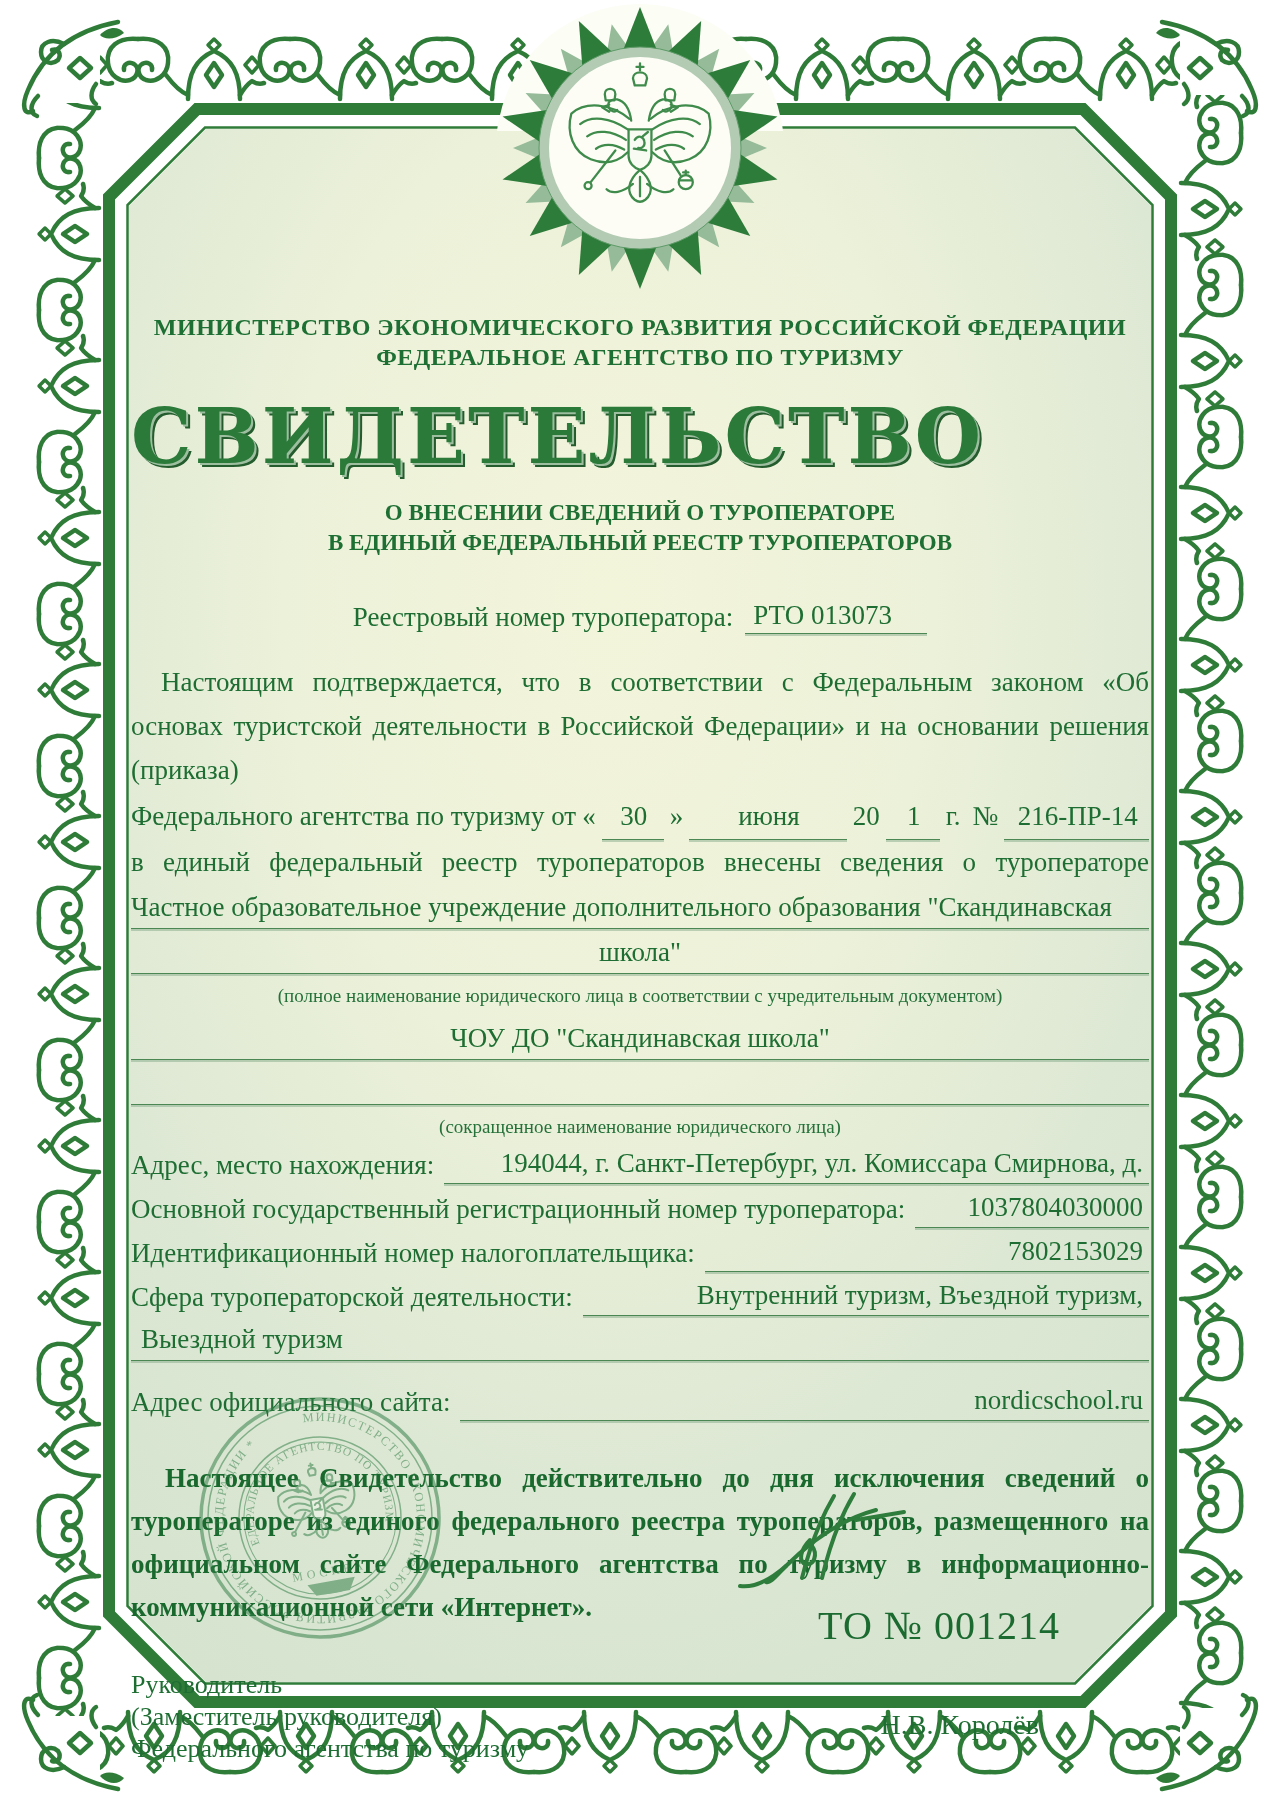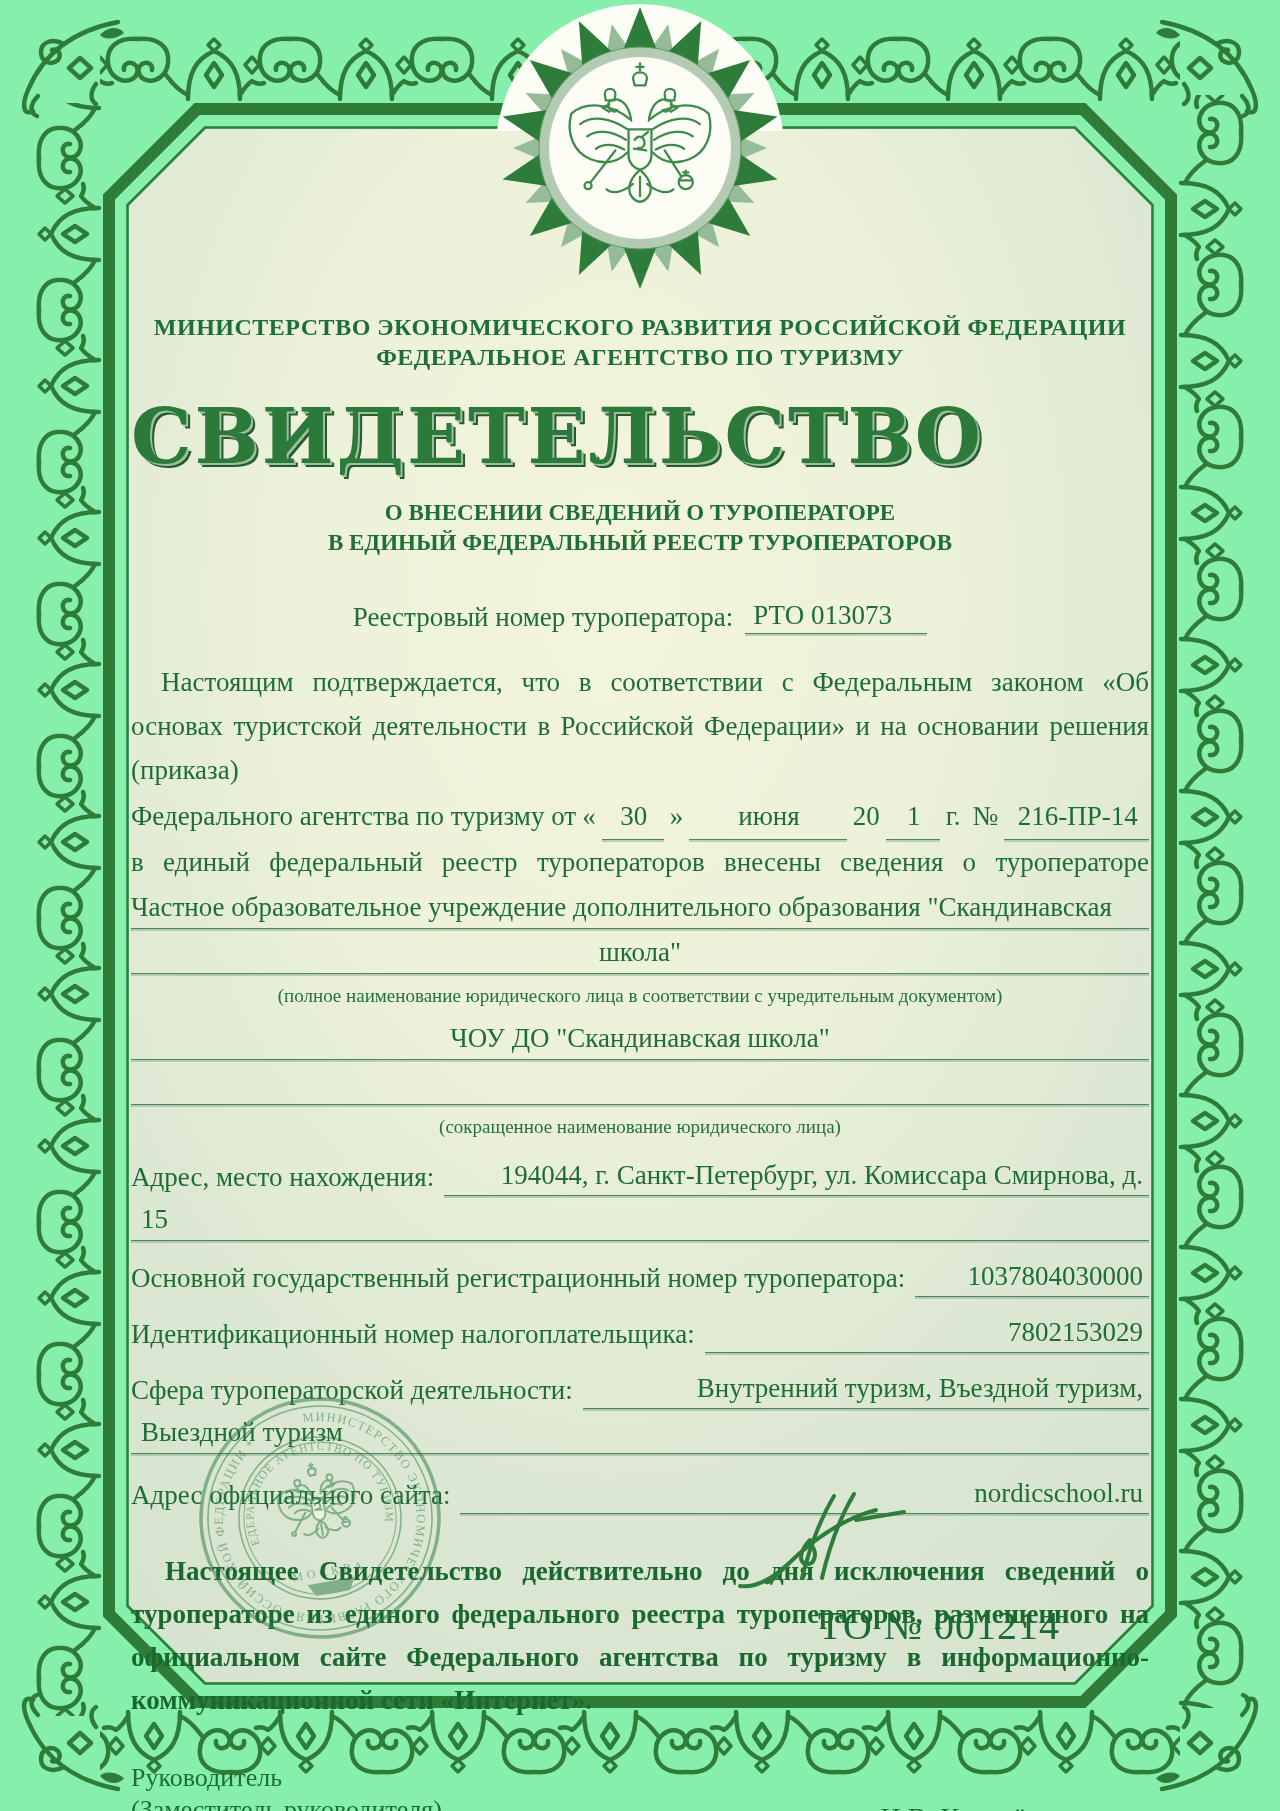--- a/index.html
+++ b/index.html
@@ -1,18 +1,18 @@
 <!DOCTYPE html>
 <html><head>
 <meta charset="utf-8">
 <style>
   html,body{margin:0;padding:0;background:#e8e8e8;}
   .page{
     position:relative; width:1280px; height:1811px; margin:0 auto;
-    background:#86efac; overflow:hidden;
+    background:#ffffff; overflow:hidden;
     font-family:"Liberation Serif","DejaVu Serif",serif;
     color:#1e6e33;
   }
   .layer{position:absolute; left:0; top:0;}
   
   .content{
     position:absolute; left:131px; top:312px; width:1018px;
     font-size:27px; line-height:44px; color:#1e6e33;
   }
   .center{text-align:center;}
@@ -44,21 +44,21 @@
   .date-row .gap{margin:0 6px;}
   .d-day{min-width:48px; text-align:center; flex:0 0 auto;}
   .d-month{flex:1.1 1 0; text-align:center;}
   .d-year{min-width:40px; text-align:center; flex:0 0 auto;}
   .d-order{flex:1 1 0; text-align:center;}
   .fill-line{
     border-bottom:1.5px solid #4a8752; box-shadow:0 2px 0 rgba(125,164,130,.45);
     min-height:42px; line-height:42px; margin-top:2px;
   }
   .caption{font-size:19px; line-height:26px; color:#25713a; text-align:center; margin-top:9px;}
-  .frow{display:flex; align-items:flex-end; margin-top:16px; line-height:38px;}
+  .frow{display:flex; align-items:flex-end; margin-top:4px; line-height:38px;}
   .frow .lbl{flex:0 0 auto; white-space:nowrap; padding-right:10px;}
   .frow .blank{flex:1 1 auto; text-align:right; line-height:38px;}
   .validity{
     margin-top:36px; font-weight:bold; font-size:27px; line-height:43px;
     text-align:justify; text-indent:34px; color:#19692e;
   }
   .sig-block{position:relative; margin-top:40px; height:170px;}
   .sig-block .l{line-height:32px; font-size:26px;}
   .signer{position:absolute; right:110px; top:34px; font-size:28px;}
   .serial{
@@ -239,21 +239,20 @@
     <div class="caption">(полное наименование юридического лица в соответствии с учредительным документом)</div>
 
     <div class="fill-line center" style="margin-top:8px">ЧОУ ДО "Скандинавская школа"</div>
     <div class="fill-line"></div>
     <div class="caption">(сокращенное наименование юридического лица)</div>
 
     <div class="frow">
       <span class="lbl">Адрес, место нахождения:</span>
       <span class="blank">194044, г. Санкт-Петербург, ул. Комиссара Смирнова, д.</span>
     </div>
-    <div class="fill-line" style="padding-left:10px">15</div>
 
     <div class="frow">
       <span class="lbl">Основной государственный регистрационный номер туроператора:</span>
       <span class="blank">1037804030000</span>
     </div>
 
     <div class="frow">
       <span class="lbl">Идентификационный номер налогоплательщика:</span>
       <span class="blank">7802153029</span>
     </div>

